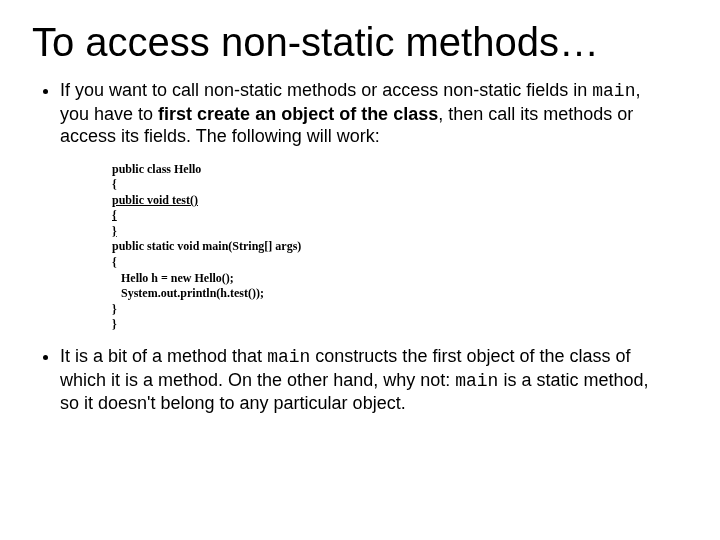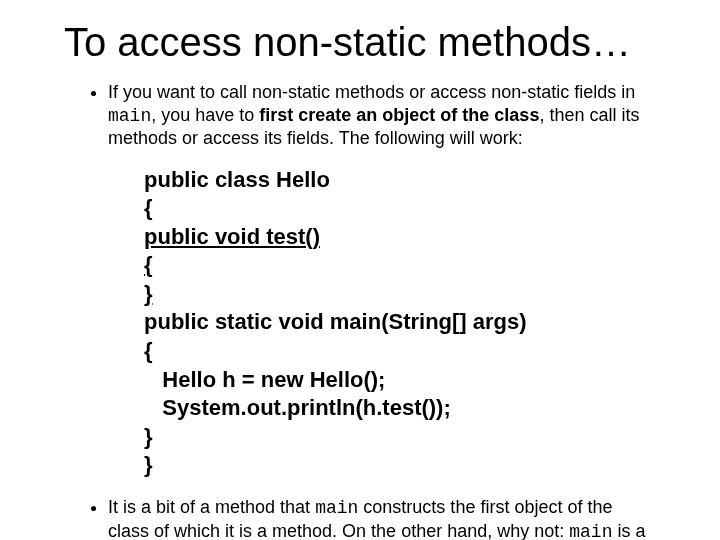--- a/index.html
+++ b/index.html
@@ -8,44 +8,44 @@
     width: 720px;
     height: 540px;
     background: #fff;
     font-family: Arial, Helvetica, sans-serif;
     color: #000;
   }
   .slide {
     box-sizing: border-box;
     width: 704px;
     height: 540px;
-    padding: 10px 40px 20px 64px;
+    padding: 10px 40px 20px 32px;
   }
   h1.title {
     font-size: 40px;
     font-weight: 400;
     margin: 10px 0 14px 0;
     letter-spacing: 0px;
   }
   ul.top {
     list-style: disc;
-    margin: 16px;
+    margin: 0;
     padding-left: 28px;
   }
   ul.top > li {
     font-size: 18px;
     line-height: 1.25;
     margin-bottom: 14px;
   }
   .mono {
     font-family: "Courier New", Courier, monospace;
   }
   pre.code {
-    font-family: Liberation Sans, sans-serif;
-    font-size: 22px;
+    font-family: Liberation Serif, serif;
+    font-size: 12px;
     line-height: 1.3;
     font-weight: bold;
     white-space: pre;
     margin: 8px 0 12px 80px;
   }
   .u { text-decoration: underline; }
 </style>
 </head>
 <body>
 

